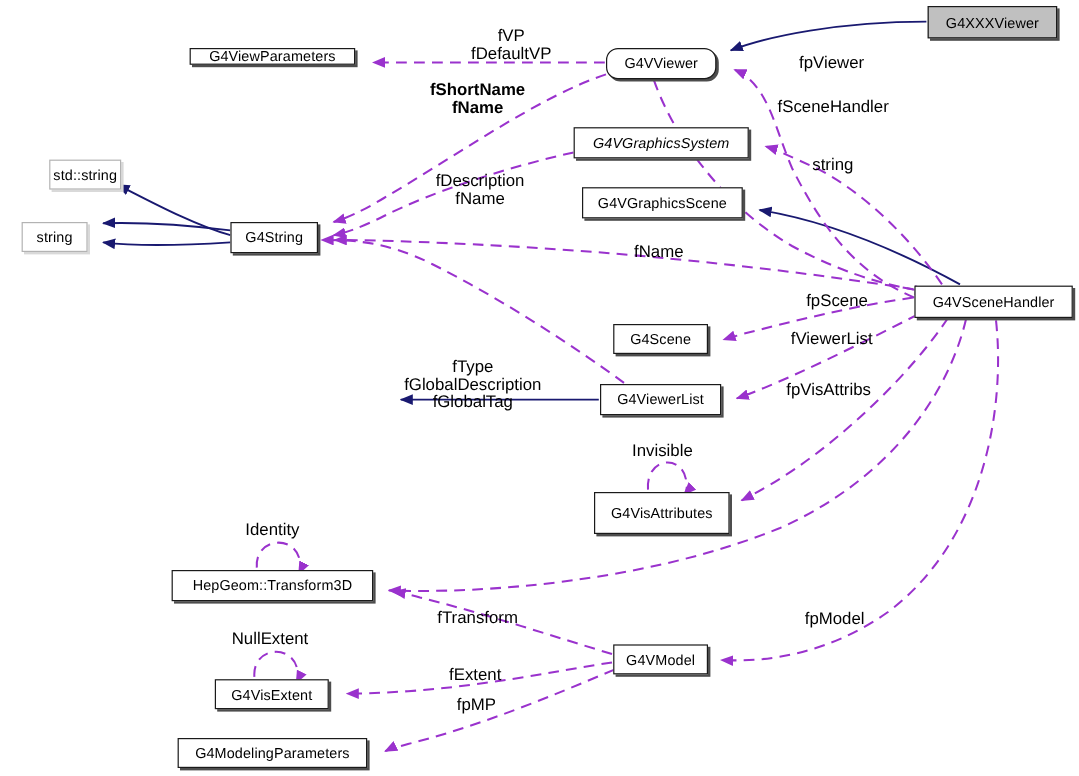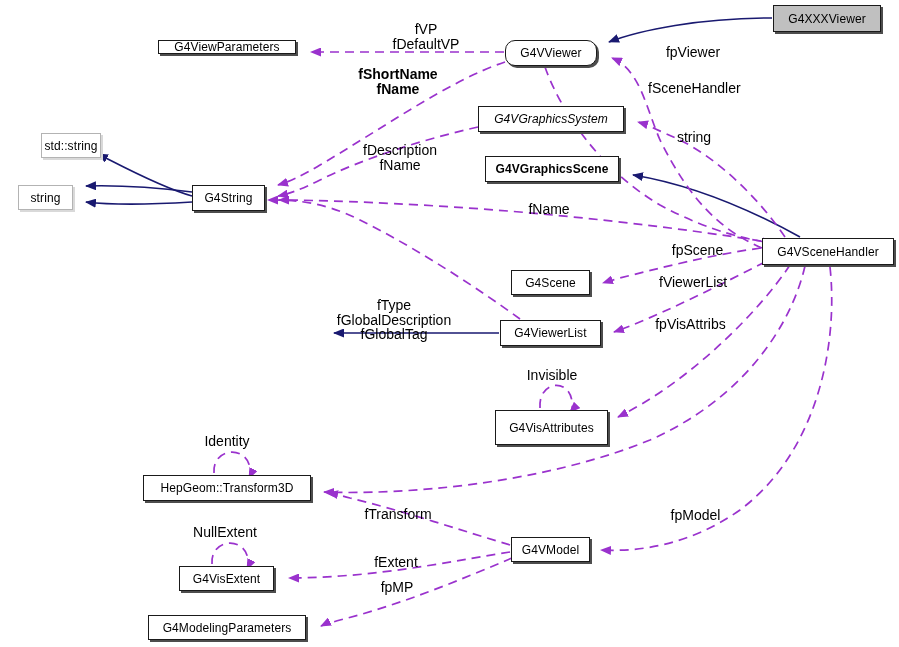--- a/index.html
+++ b/index.html
@@ -113,21 +113,21 @@
   </div>
   <div class="node solid" style="left:505px;top:40px;width:92px;height:26px;border-radius:10px;">
     <span>G4VViewer</span>
   </div>
   <div class="node solid" style="left:478px;top:106px;width:146px;height:26px;font-style:italic;">
     <span>G4VGraphicsSystem</span>
   </div>
   <div class="node faded" style="left:7px;top:133px;width:60px;height:25px;margin-left:34px;">
     <span>std::string</span>
   </div>
-  <div class="node solid" style="left:485px;top:156px;width:134px;height:26px;font-weight:bold;">
+  <div class="node solid" style="left:485px;top:156px;width:134px;height:26px;">
     <span>G4VGraphicsScene</span>
   </div>
   <div class="node faded" style="left:18px;top:185px;width:55px;height:25px;">
     <span>string</span>
   </div>
   <div class="node solid" style="left:192px;top:185px;width:73px;height:26px;">
     <span>G4String</span>
   </div>
   <div class="node solid" style="left:762px;top:238px;width:132px;height:27px;">
     <span>G4VSceneHandler</span>

